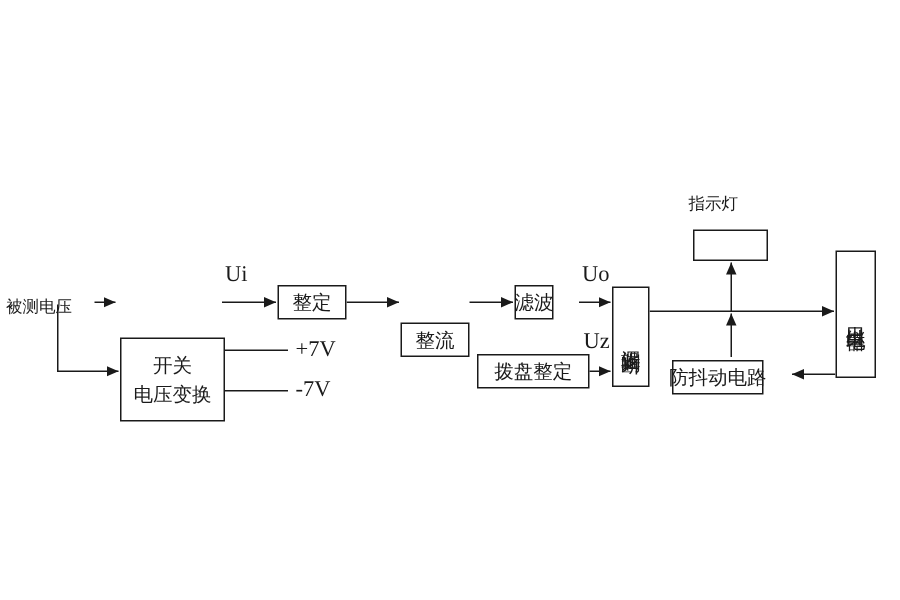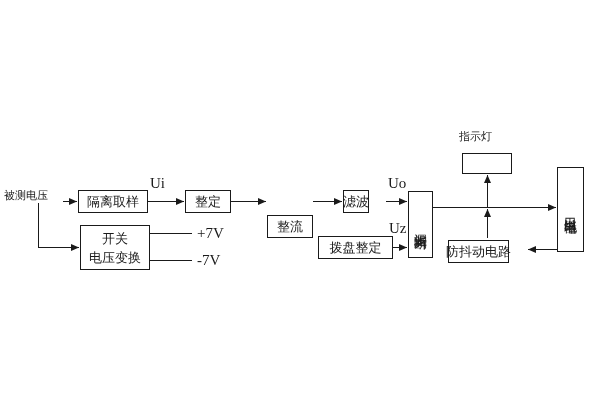--- a/index.html
+++ b/index.html
@@ -63,36 +63,35 @@
     <line x1="386" y1="201.5" x2="407" y2="201.5" stroke="#1a1a1a" stroke-width="1" marker-end="url(#arrow)"></line>
     <line x1="388" y1="247.5" x2="407" y2="247.5" stroke="#1a1a1a" stroke-width="1" marker-end="url(#arrow)"></line>
     <line x1="433" y1="207.5" x2="556" y2="207.5" stroke="#1a1a1a" stroke-width="1" marker-end="url(#arrow)"></line>
     <line x1="487.5" y1="207.5" x2="487.5" y2="175" stroke="#1a1a1a" stroke-width="1" marker-end="url(#arrow)"></line>
     <line x1="487.5" y1="238" x2="487.5" y2="209" stroke="#1a1a1a" stroke-width="1" marker-end="url(#arrow)"></line>
     <line x1="557" y1="249.5" x2="528" y2="249.5" stroke="#1a1a1a" stroke-width="1" marker-end="url(#arrow)"></line>
     <line x1="150" y1="233.5" x2="192" y2="233.5" stroke="#1a1a1a" stroke-width="1"></line>
     <line x1="150" y1="260.5" x2="192" y2="260.5" stroke="#1a1a1a" stroke-width="1"></line>
   </svg>
 
-  <div class="label" style="left:4px; top:190px;font-family:Liberation Serif, serif;">被测电压</div>
+  <div class="label" style="left:4px; top:200px;font-family:Liberation Serif, serif;">被测电压</div>
   <div class="label" style="left:459px; top:131px;">指示灯</div>
 
   <div class="label sig" style="left:150px; top:176px;">Ui</div>
   <div class="label sig" style="left:388px; top:176px;">Uo</div>
   <div class="label sig" style="left:389px; top:221px;">Uz</div>
   <div class="label sig" style="left:197px; top:226px;">+7V</div>
   <div class="label sig" style="left:197px; top:253px;">-7V</div>
 
-  <div class="box" style="left:78px; top:190px; width:70px; height:23px;">隔离取样</div>
   <div class="box" style="left:185px; top:190px; width:46px; height:23px;">整定</div>
   <div class="box" style="left:267px; top:190px; width:46px; height:23px;margin-top:25px;">整流</div>
   <div class="box" style="left:343px; top:190px; width:26px; height:23px;">滤波</div>
   <div class="box vbox" style="left:408px; top:191px; width:25px; height:67px;">逻辑判断</div>
   <div class="box" style="left:318px; top:236px; width:75px; height:23px;">拨盘整定</div>
   <div class="box" style="left:462px; top:153px; width:50px; height:21px;"></div>
   <div class="box vbox" style="left:557px; top:167px; width:27px; height:85px;">出口继电器</div>
   <div class="box" style="left:448px; top:240px; width:61px; height:23px;">防抖动电路</div>
-  <div class="box two-line" style="left:80px; top:225px; width:70px; height:45px;">
+  <div class="box two-line" style="left:80px; top:225px; width:70px; height:56px;">
     <span>开关</span>
     <span>电压变换</span>
   </div>
 
 </div>
 
 </body></html>

